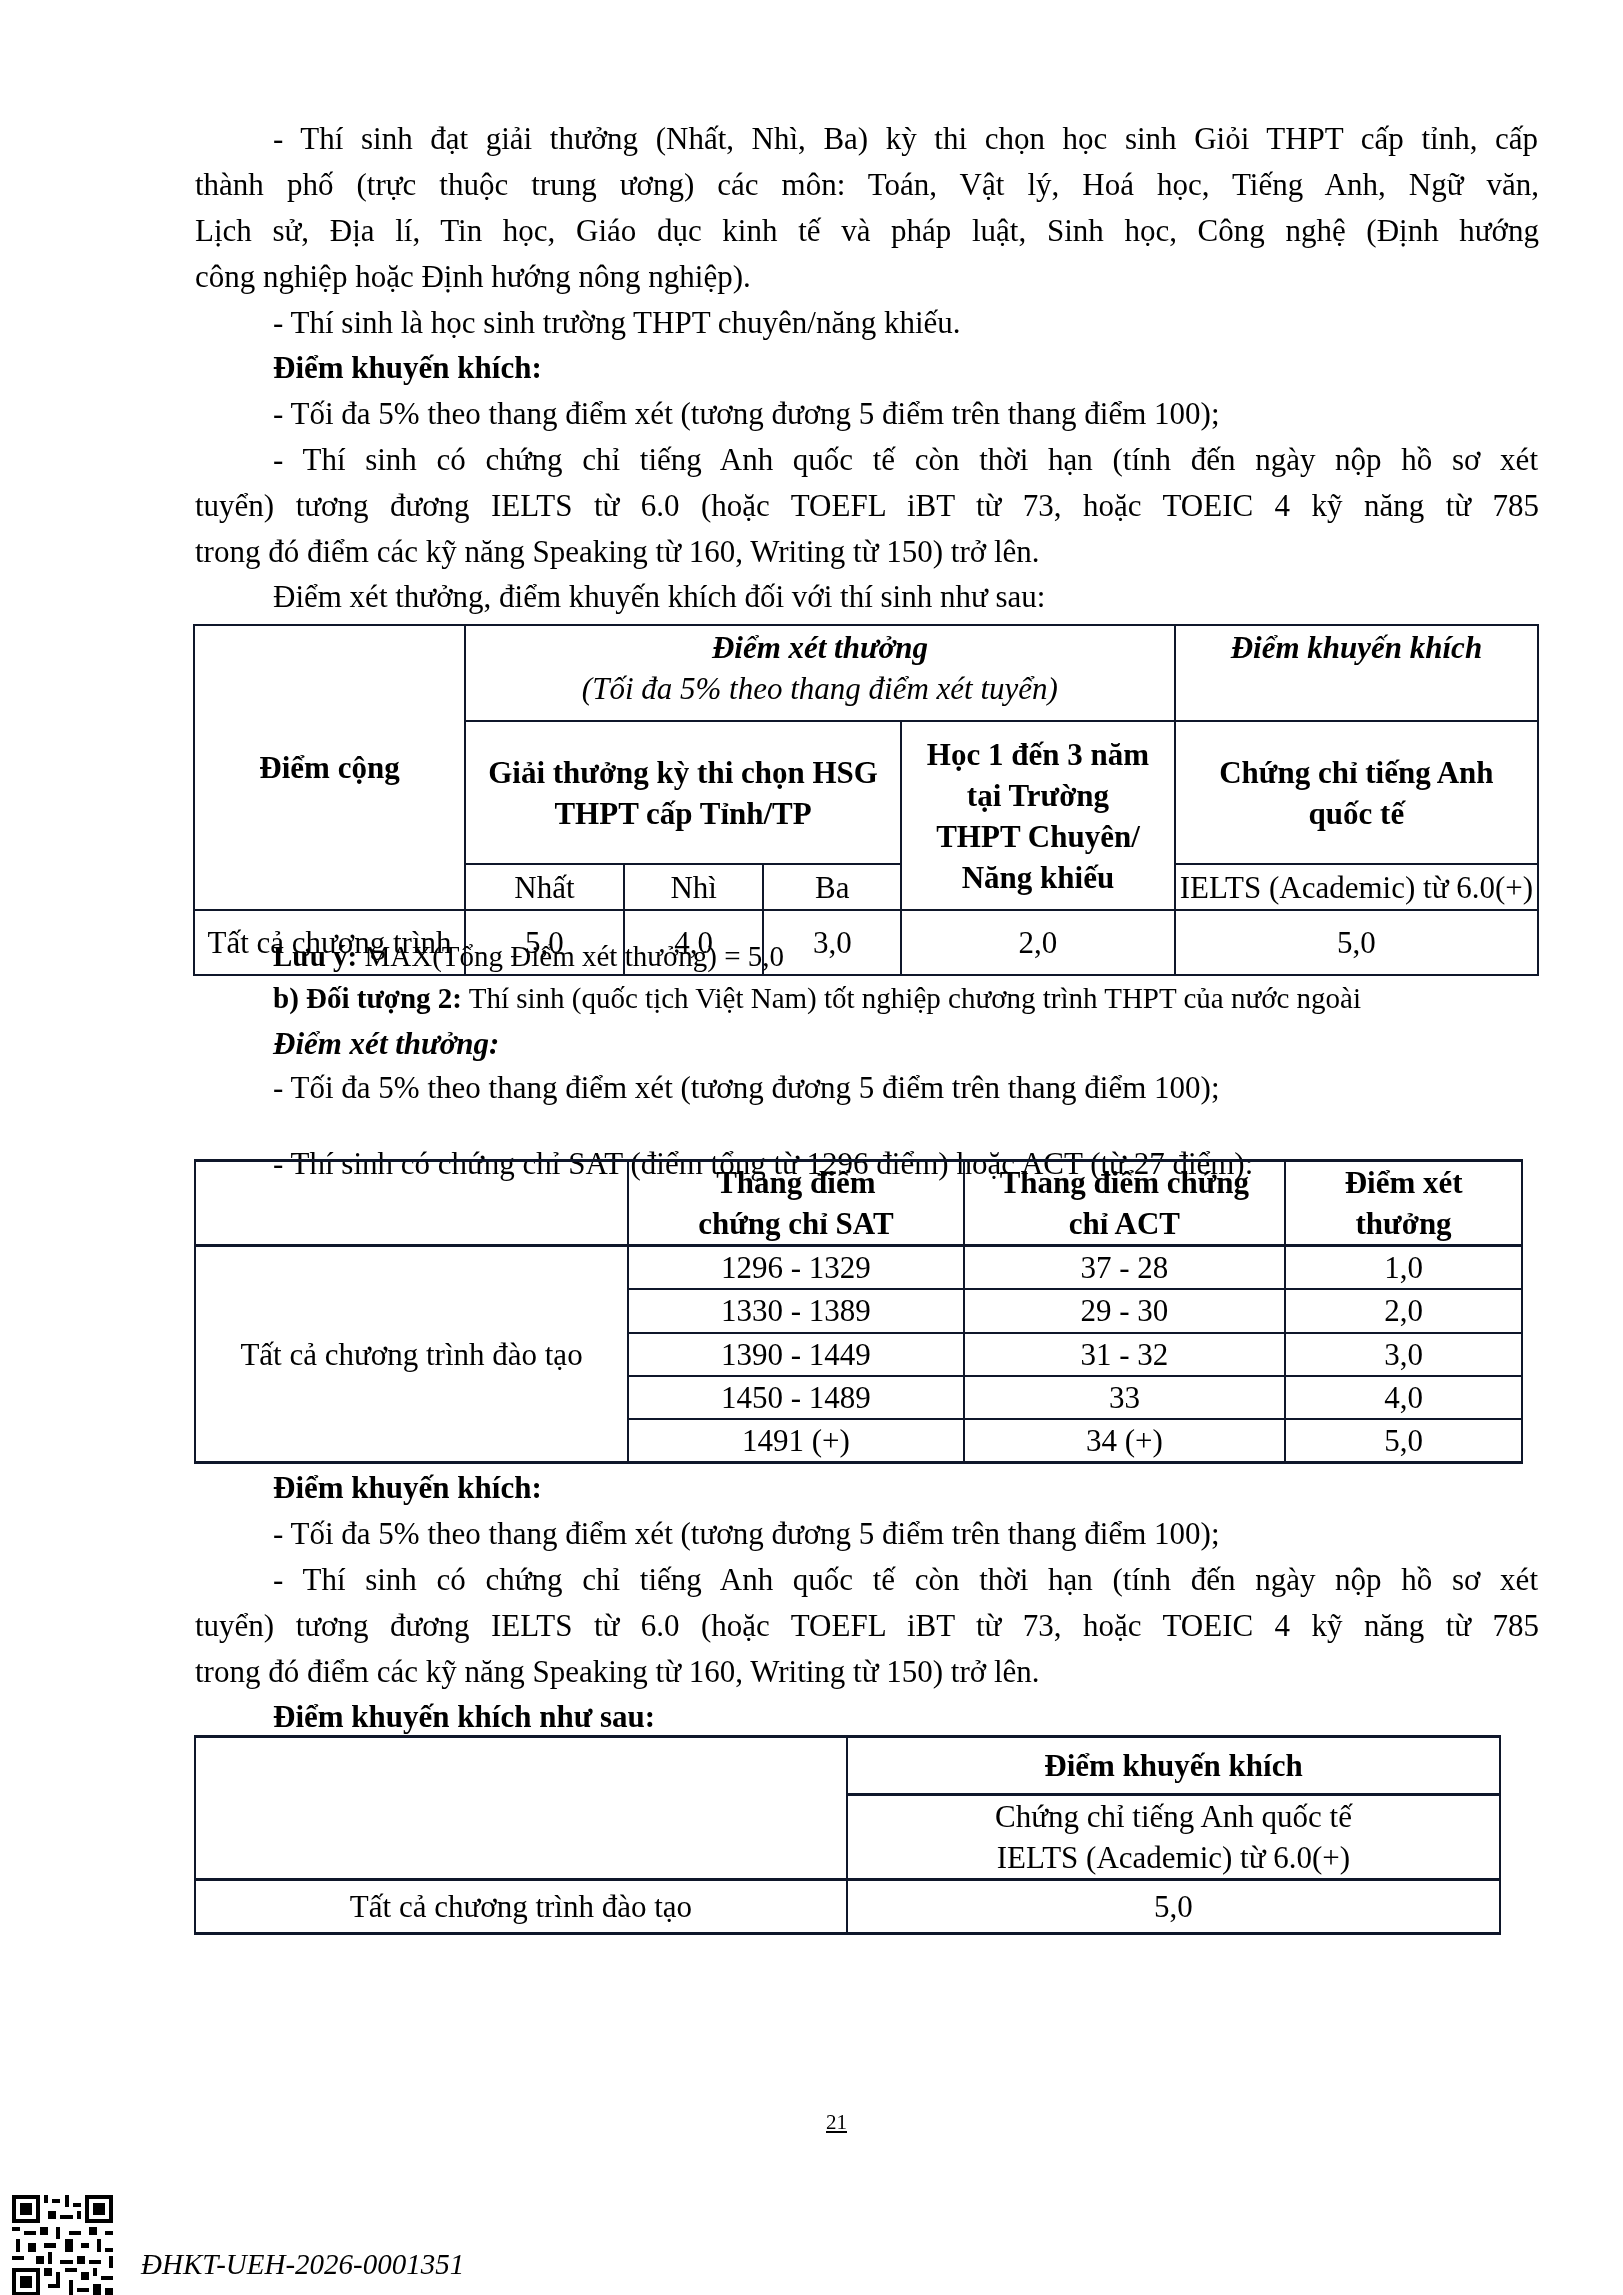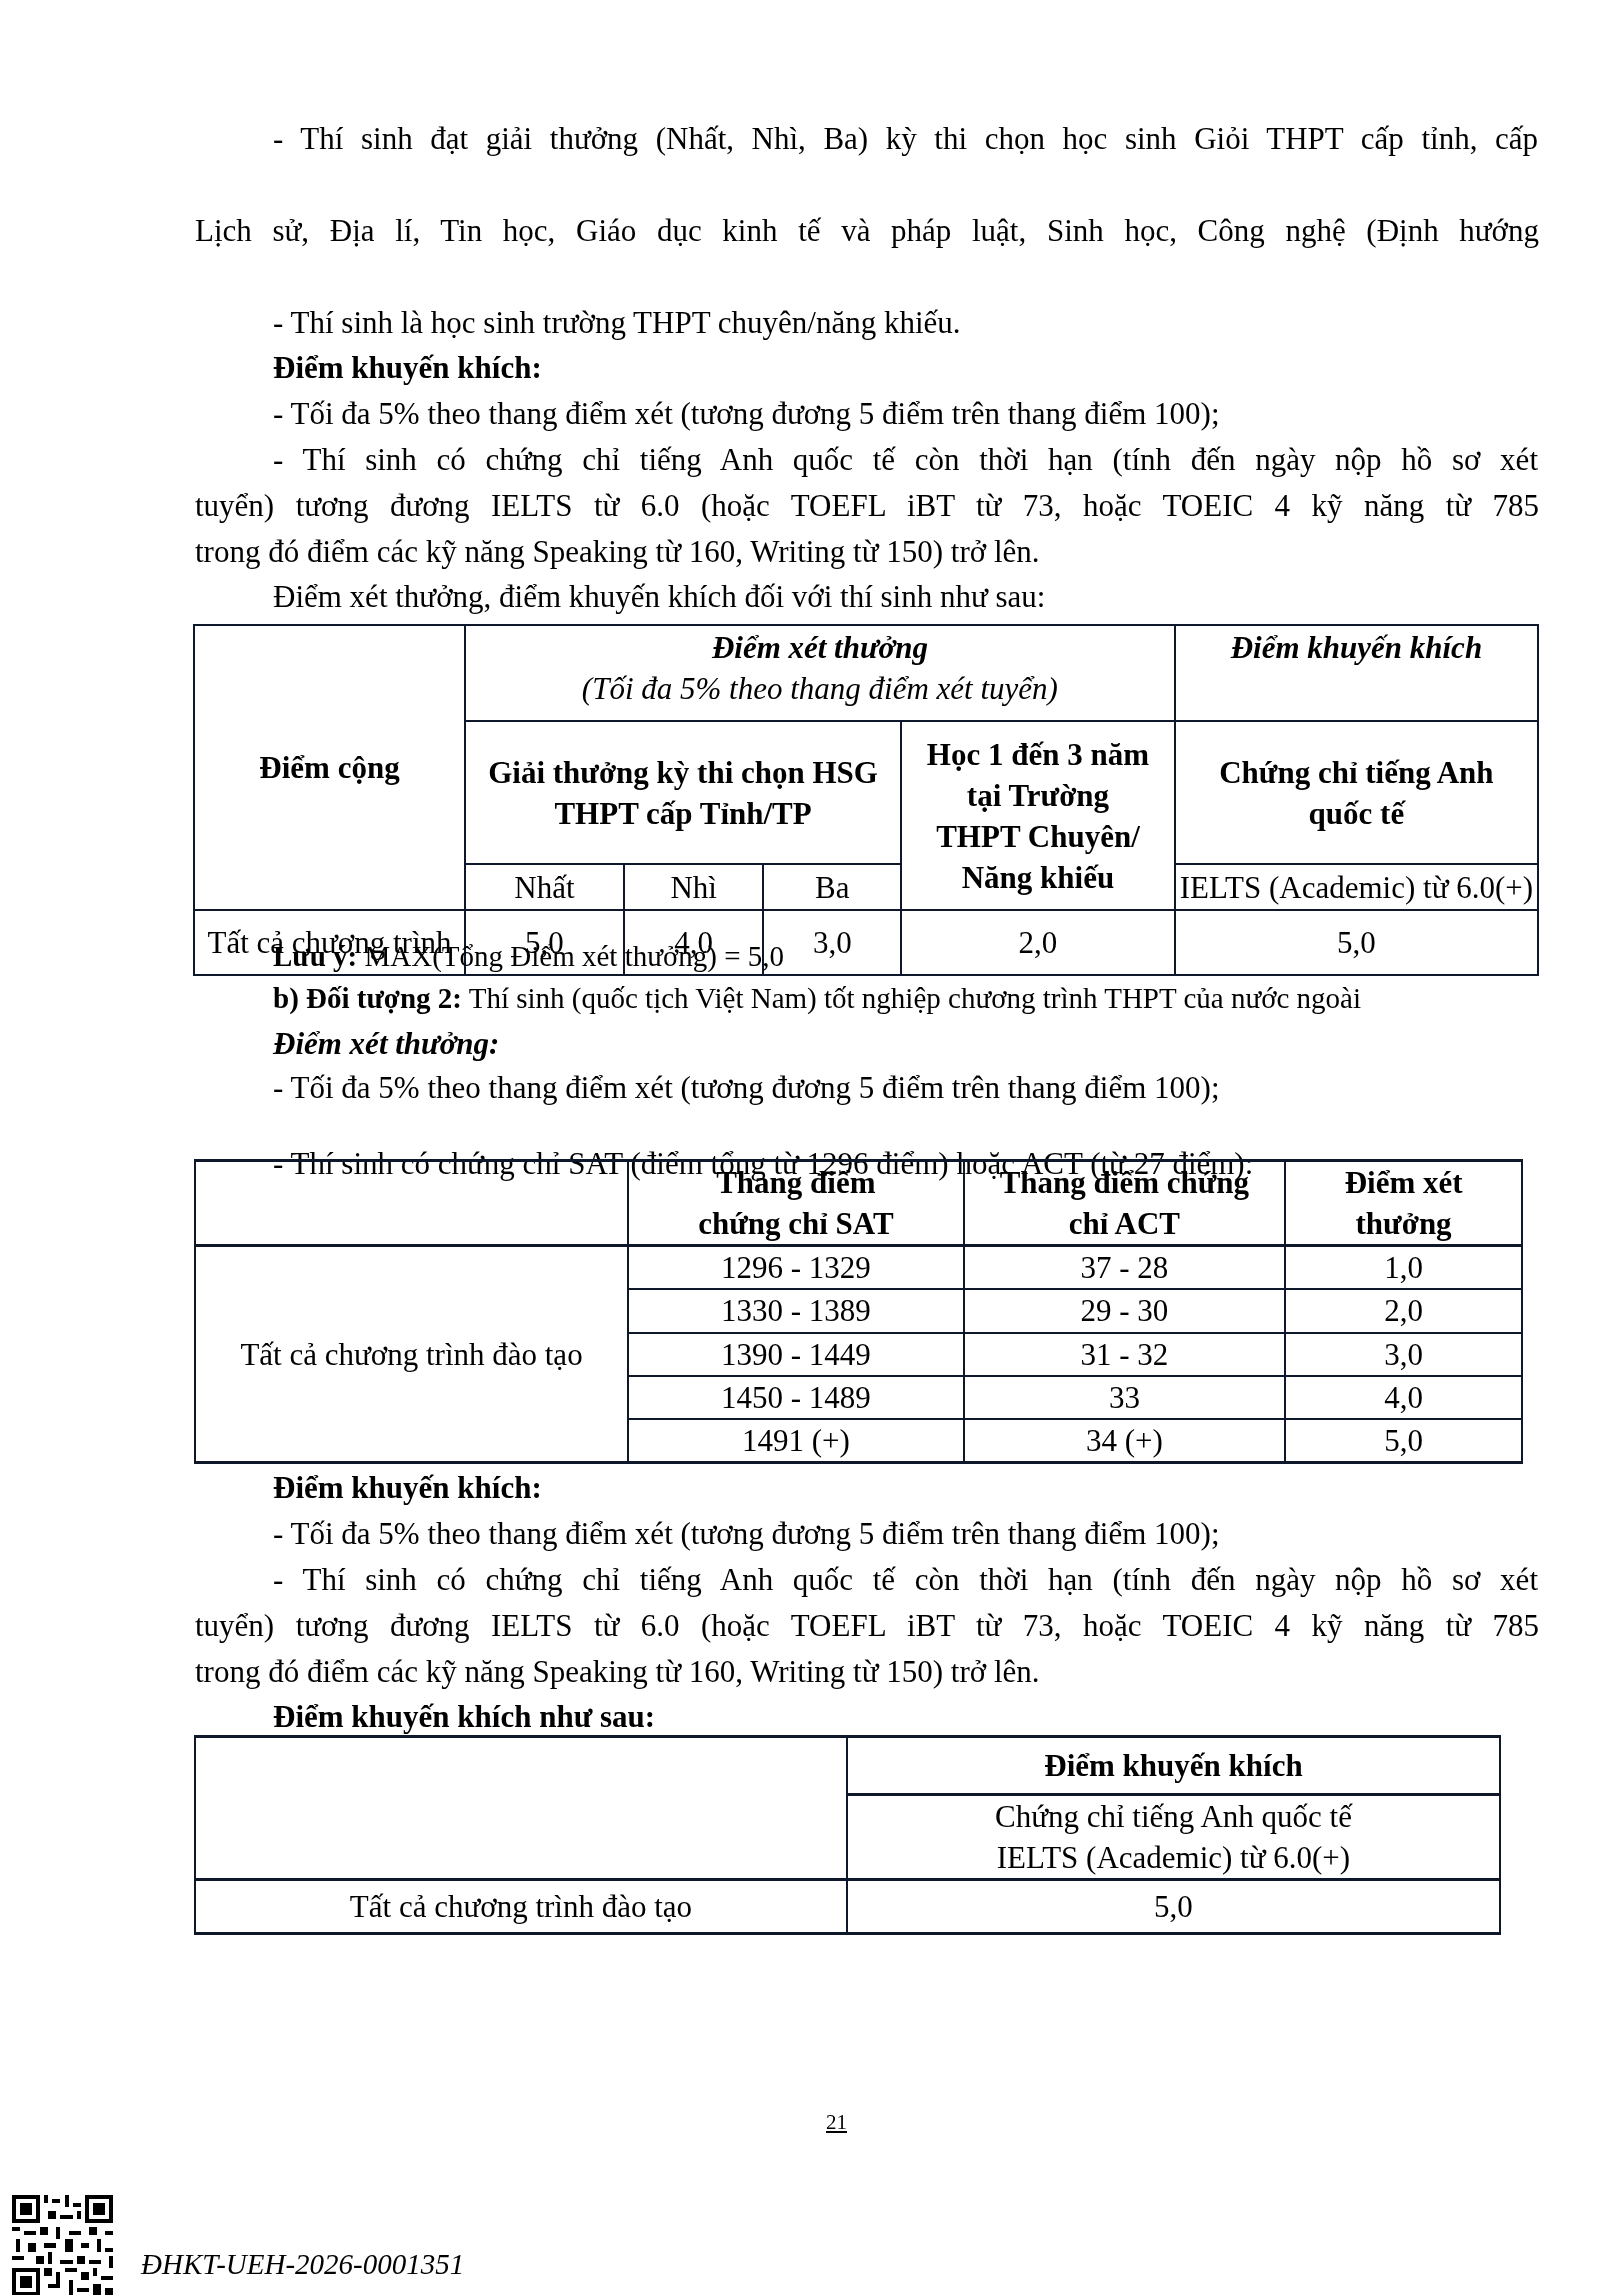--- a/index.html
+++ b/index.html
@@ -18,21 +18,23 @@
   .page-number { position: absolute; left: 826px; top: 2110px; font-size: 21px; text-decoration: underline; }
   .doc-id { position: absolute; left: 141px; top: 2248px; font-size: 29px; font-style: italic; }
   .qr { position: absolute; left: 6.5px; top: 2195px; width: 111px; height: 101px; }
 </style>
 </head>
 <body>
 
 <div class="page">
 
   <div class="line justify" style="left:273px; top:116px; width:1265px;">- Thí sinh đạt giải thưởng (Nhất, Nhì, Ba) kỳ thi chọn học sinh Giỏi THPT cấp tỉnh, cấp</div>
+  <div class="line justify" style="left:195px; top:162px; width:1344px;">thành phố (trực thuộc trung ương) các môn: Toán, Vật lý, Hoá học, Tiếng Anh, Ngữ văn,</div>
   <div class="line justify" style="left:195px; top:208px; width:1344px;">Lịch sử, Địa lí, Tin học, Giáo dục kinh tế và pháp luật, Sinh học, Công nghệ (Định hướng</div>
+  <div class="line" style="left:195px; top:254px;">công nghiệp hoặc Định hướng nông nghiệp).</div>
 
   <div class="line" style="left:273px; top:300px;">- Thí sinh là học sinh trường THPT chuyên/năng khiếu.</div>
   <div class="line b" style="left:273px; top:345px;">Điểm khuyến khích:</div>
   <div class="line" style="left:273px; top:391px;">- Tối đa 5% theo thang điểm xét (tương đương 5 điểm trên thang điểm 100);</div>
 
   <div class="line justify" style="left:273px; top:437px; width:1265px;">- Thí sinh có chứng chỉ tiếng Anh quốc tế còn thời hạn (tính đến ngày nộp hồ sơ xét</div>
   <div class="line justify" style="left:195px; top:483px; width:1344px;">tuyển) tương đương IELTS từ 6.0 (hoặc TOEFL iBT từ 73, hoặc TOEIC 4 kỹ năng từ 785</div>
   <div class="line" style="left:195px; top:529px;">trong đó điểm các kỹ năng Speaking từ 160, Writing từ 150) trở lên.</div>
 
   <div class="line" style="left:273px; top:574px;">Điểm xét thưởng, điểm khuyến khích đối với thí sinh như sau:</div>

